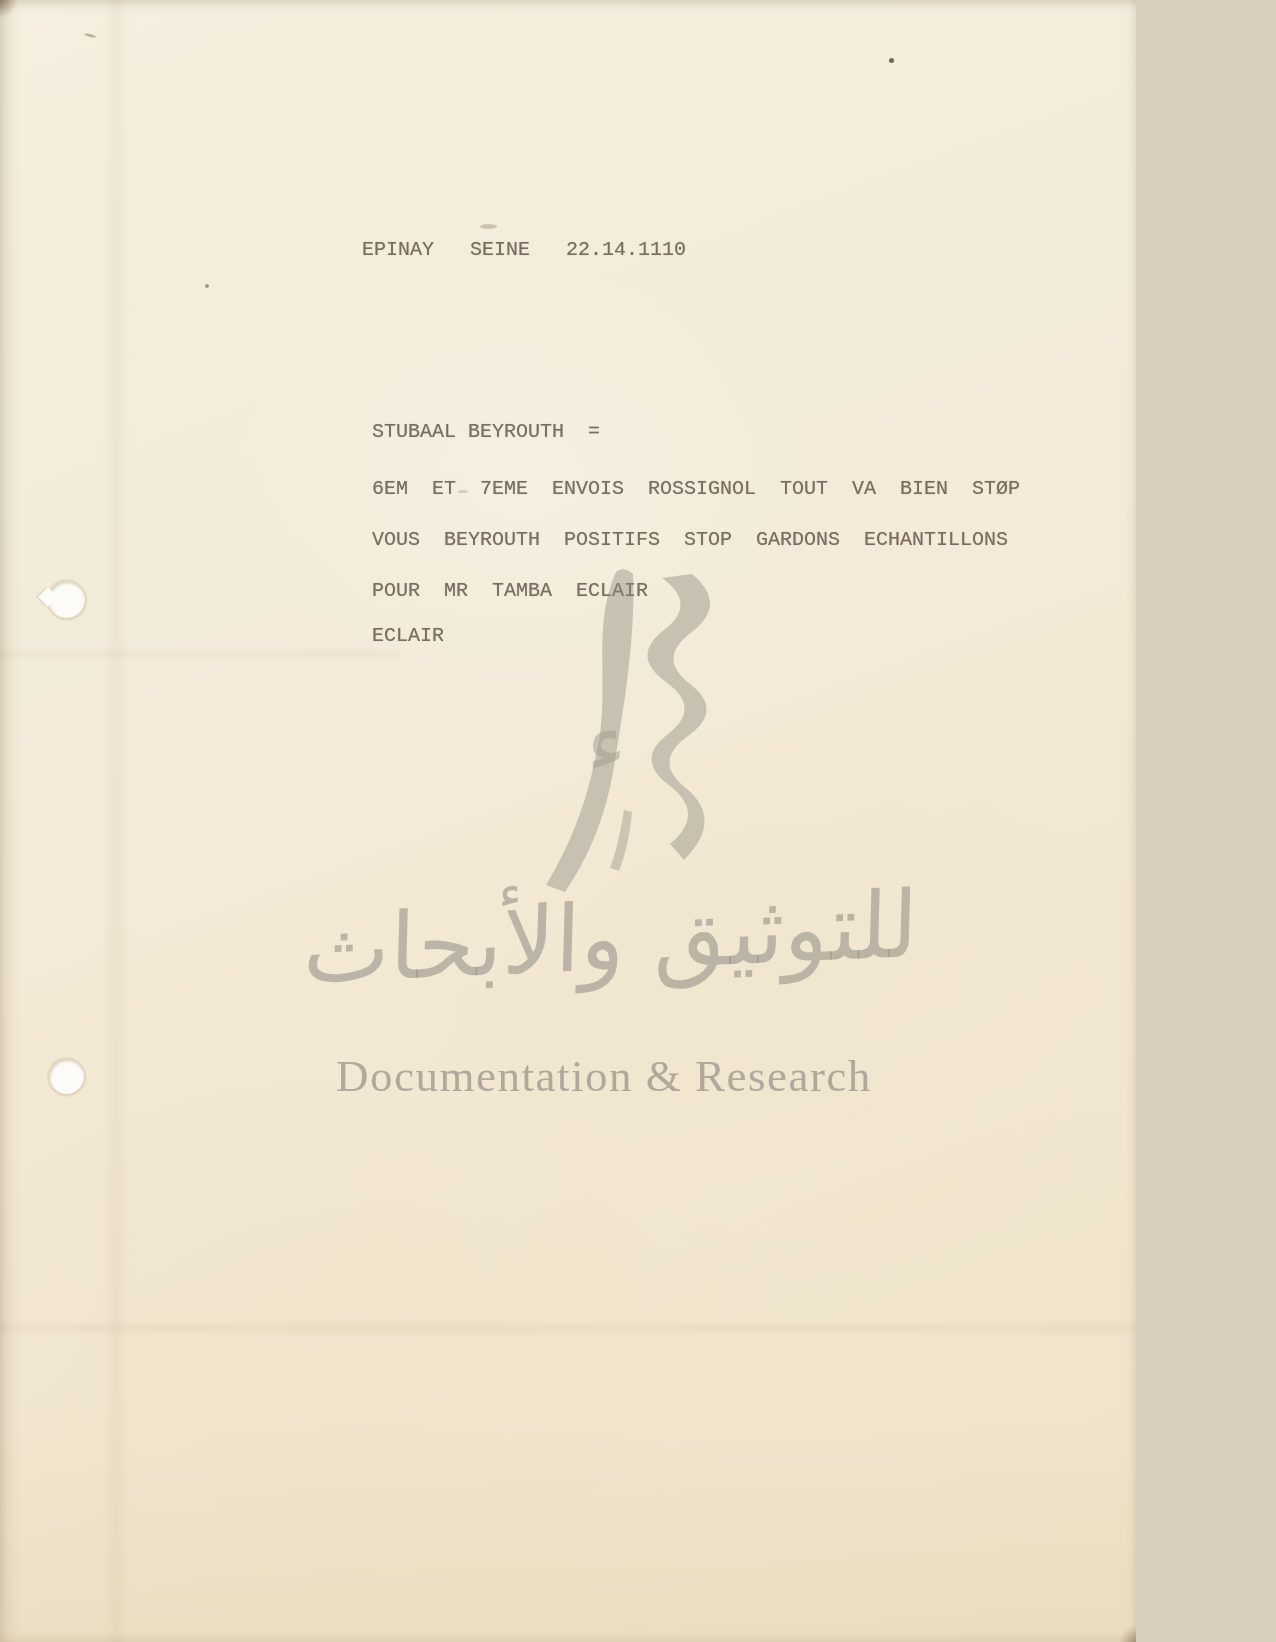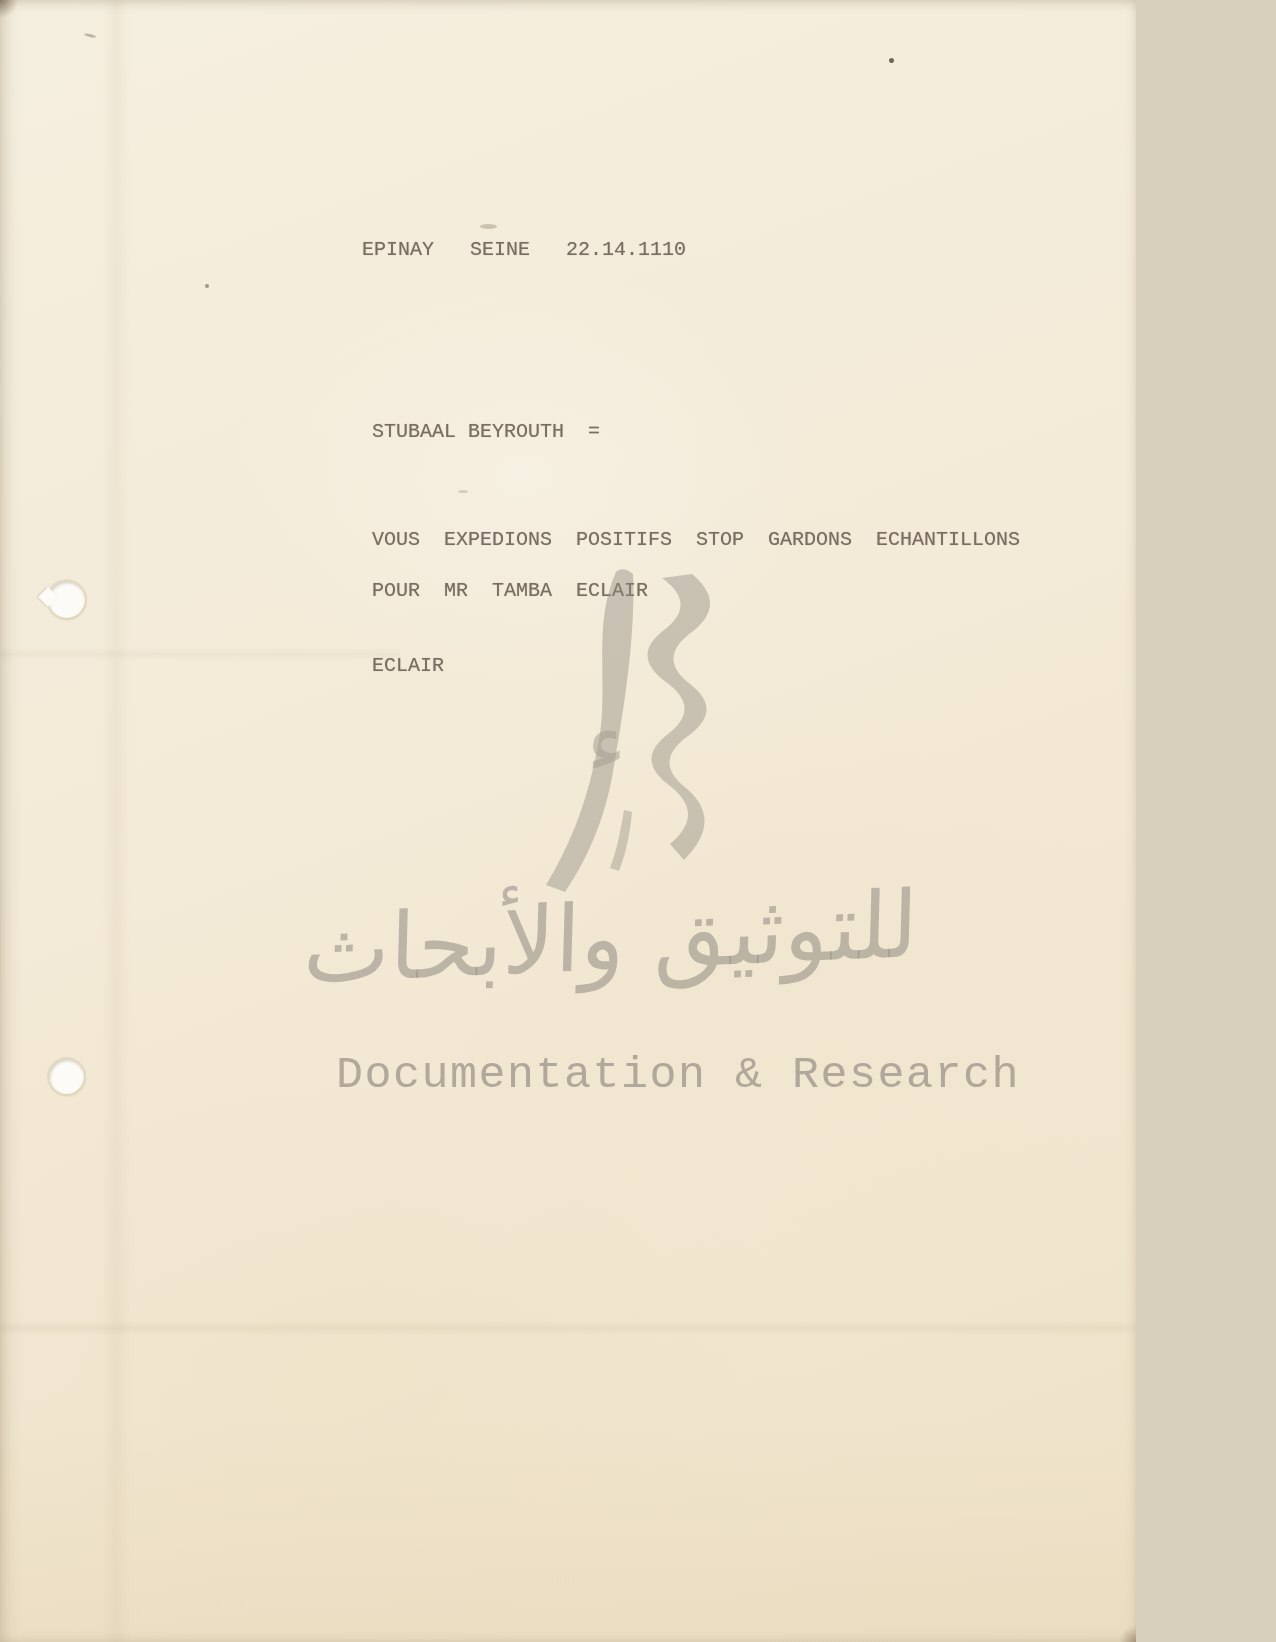--- a/index.html
+++ b/index.html
@@ -80,40 +80,40 @@
     white-space: pre;
     color: #6e6356;
     opacity: 0.92;
     text-shadow: 0 0 1px rgba(110,99,86,0.55);
   }
   .origin    { left: 362px; top: 240px; }
   .recipient { left: 372px; top: 406px; margin-top: 16px; }
   .bline-0   { left: 372px; top: 479px; }
   .bline-1   { left: 372px; top: 530px; }
   .bline-2   { left: 372px; top: 581px; }
-  .bline-3   { left: 372px; top: 656px; }
+  .bline-3   { left: 372px; top: 626px; }
   
   .wm-logo-box {
     position: absolute; left: 520px; top: 560px; width: 210px; height: 340px;
     opacity: 0.8;
   }
   .wm-arabic {
     position: absolute; left: 318px; top: 868px; width: 600px; height: 150px;
     direction: rtl;
     text-align: center;
     font-family: "DejaVu Sans", sans-serif;
     font-size: 92px;
     line-height: 140px;
     color: rgba(152,147,136,0.60);
     transform: rotate(-2.5deg) skewX(-4deg);
     white-space: nowrap;
   }
   .wm-english {
     position: absolute; left: 336px; top: 1050px; width: 560px;
-    font-family: Liberation Mono, monospace;
+    font-family: Liberation Serif, serif;
     font-size: 45px;
     letter-spacing: 1.5px;
     color: rgba(164,158,146,0.85);
     white-space: nowrap;
   }
   
   .speck { position: absolute; border-radius: 50%; }
   .speck-a { left: 889px; top: 58px;  width: 5px;  height: 5px; background: #5d4f3e; opacity: .85; }
   .speck-b { left: 205px; top: 284px; width: 4px;  height: 4px; background: #6b5c49; opacity: .6; }
   .speck-c { left: 1139px; top: 174px; width: 4px; height: 4px; background: #c09a6e; opacity: .75; }
@@ -138,21 +138,22 @@
   <div class="crease-h2"></div>
   <div class="bottom-tone"></div>
   <div class="corner-tl"></div>
   <div class="corner-br"></div>
 
   <div class="punch-hole hole-1"></div>
   <div class="punch-hole hole-2"></div>
 
   <div class="typed origin">EPINAY   SEINE   22.14.1110</div>
   <div class="typed recipient">STUBAAL BEYROUTH  =</div>
-  <div class="typed bline-1">VOUS  EXPEDIONS  POSITIFS  STOP  GARDONS  ECHANTILLONS</div>
+  <div class="typed bline-0">6EM  ET  7EME  ENVOIS  ROSSIGNOL  TOUT  VA  BIEN  STØP</div>
+  <div class="typed bline-1">VOUS  BEYROUTH  POSITIFS  STOP  GARDONS  ECHANTILLONS</div>
   <div class="typed bline-2">POUR  MR  TAMBA  ECLAIR</div>
   <div class="typed bline-3">ECLAIR</div>
 
   <div class="wm-logo-box" role="img" aria-label="أمم">
     <svg width="210" height="340" viewBox="0 0 210 340" xmlns="http://www.w3.org/2000/svg">
 
       <path d="M96,12 C70,70 92,130 76,195 C66,245 50,285 26,325 L45,332 C72,292 86,252 93,212 C102,158 116,80 113,14 C107,8 100,8 96,12 Z" fill="rgba(146,141,130,0.55)"></path>
 
       <text x="66" y="212" font-family="DejaVu Sans, sans-serif" font-size="86" fill="rgba(146,141,130,0.55)">ء</text>
 

